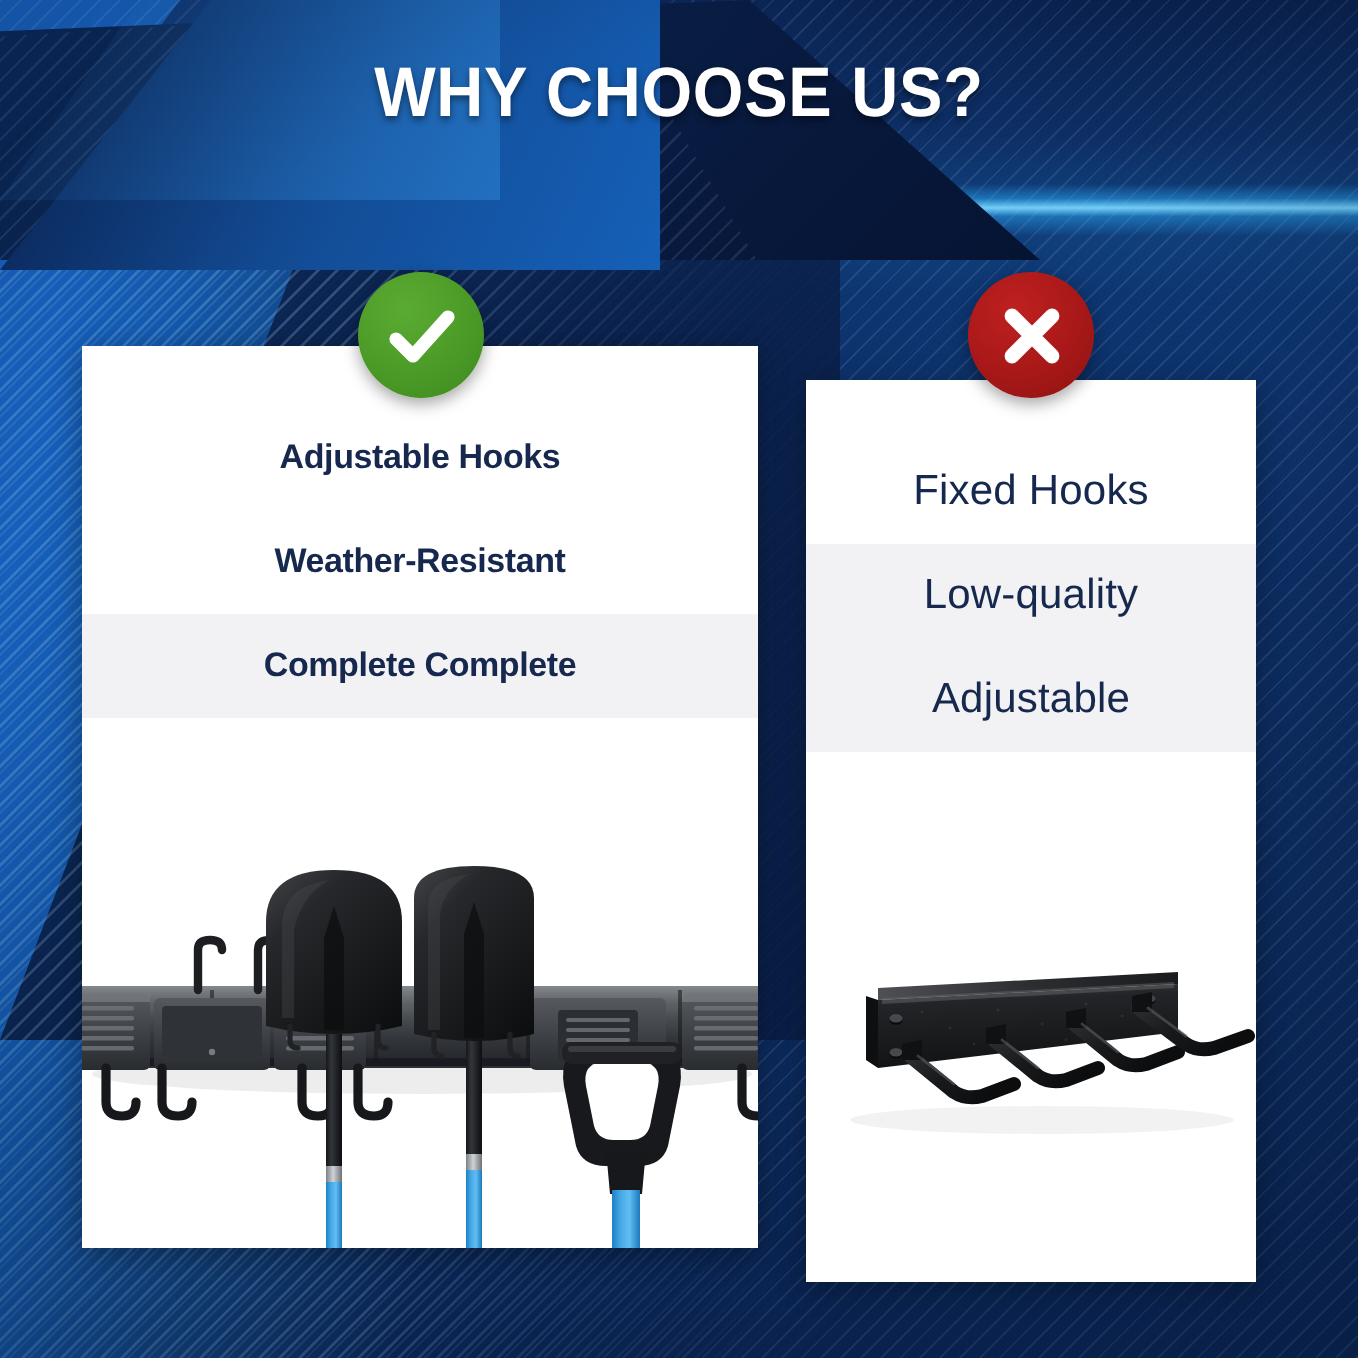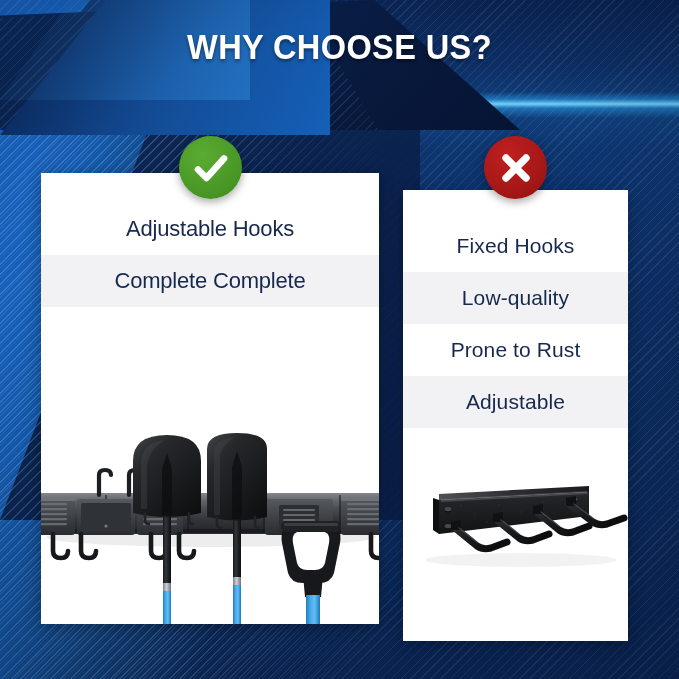--- a/index.html
+++ b/index.html
@@ -159,21 +159,21 @@
     justify-content: center;
     color: #17284e;
     text-align: center;
     padding: 0 10px;
   }
   .row.alt { background: #f2f2f4; }
 
   #card-pros .rows { padding-top: 30px; }
   #card-cons .rows { padding-top: 30px; }
 
-  #card-pros .row { font-size: 22px; font-weight: normal; letter-spacing: -0.2px; align-items: center; }
+  #card-pros .row { font-size: 17px; font-weight: bold; letter-spacing: -0.2px; align-items: center; }
   #card-cons .row { font-size: 21px; font-weight: normal; letter-spacing: 0.1px; }
 
   
   .badge {
     position: absolute;
     width: 63px; height: 63px;
     border-radius: 50%;
     display: flex; align-items: center; justify-content: center;
     box-shadow: 0 3px 8px rgba(0,0,0,0.35);
   }
@@ -207,20 +207,23 @@
   <div class="bg-layer bg-vignette"></div>
 
   <div class="title">WHY CHOOSE US?</div>
 
   <div class="card" id="card-pros">
 
     <div class="rows">
       <div class="row">
           <span>Adjustable Hooks</span>
         </div>
+      <div class="row">
+          <span>Weather-Resistant</span>
+        </div>
       <div class="row alt">
           <span>Complete Complete</span>
         </div>
     </div>
 
     <div class="photo" id="photo-pros">
       <svg width="338" height="199" viewBox="0 0 338 199">
         <defs>
           <linearGradient id="railG" x1="0" y1="0" x2="0" y2="1">
             <stop offset="0%" stop-color="#5c5f63"></stop>
@@ -390,23 +393,20 @@
 
   <div class="card" id="card-cons">
 
     <div class="rows">
       <div class="row">
           <span>Fixed Hooks</span>
         </div>
       <div class="row alt">
           <span>Low-quality</span>
         </div>
-      <div class="row">
-          <span>Prone to Rust</span>
-        </div>
       <div class="row alt">
           <span>Adjustable</span>
         </div>
     </div>
 
     <div class="photo" id="photo-cons">
       <svg width="225" height="199" viewBox="0 0 225 199">
         <defs>
           <linearGradient id="barFace" x1="0" y1="0" x2="0.15" y2="1">
             <stop offset="0%" stop-color="#3a3b3e"></stop>

